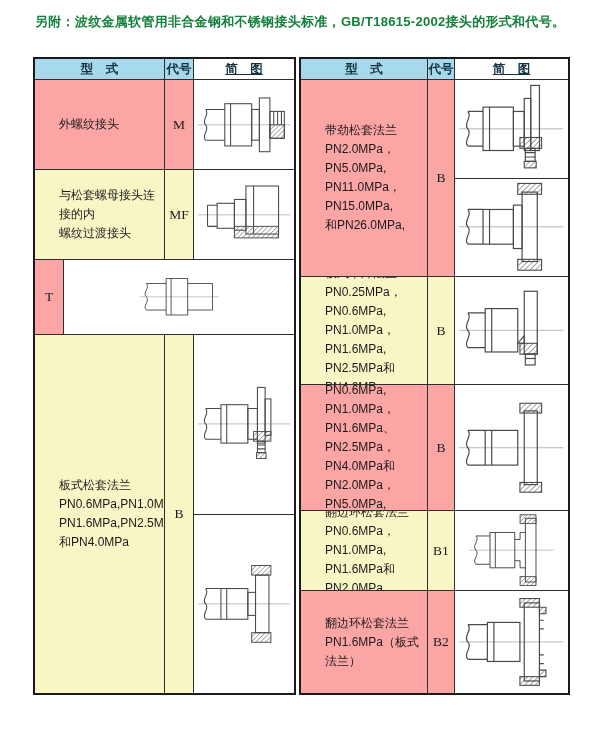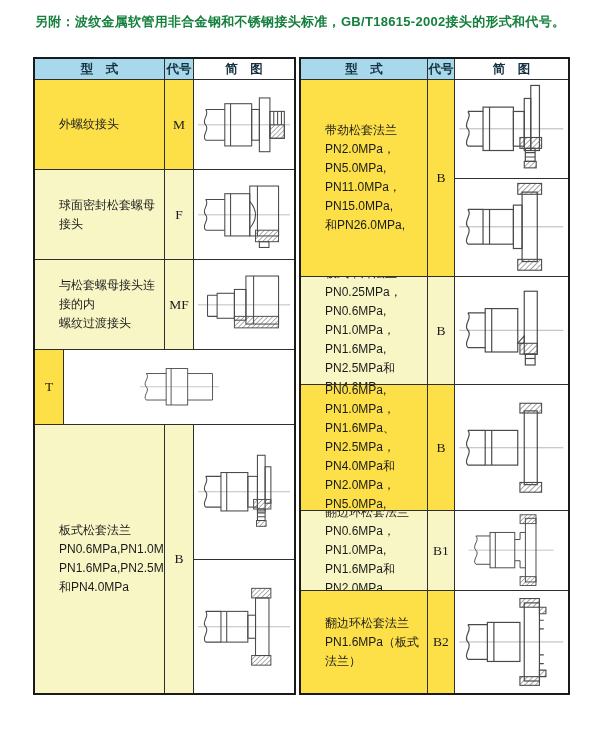--- a/index.html
+++ b/index.html
@@ -6,21 +6,21 @@
   body{
     width:600px;height:740px;position:relative;background:#ffffff;
     font-family:"Liberation Sans","DejaVu Sans",sans-serif;color:#1a1a1a;
     --bd:#2e2e2e; --header-bg:#a7d8ec; --hl-bg:#f9f6c6;
   }
   .title{
     position:absolute;left:35px;top:13px;width:540px;
     font-size:13px;font-weight:600;letter-spacing:.3px;color:#15803d;
   }
   .ftable{
-    position:absolute;top:57px;height:638px;background:#fde047;
+    position:absolute;top:57px;height:638px;background:#fca5a5;
     border:2px solid #1a1a1a;box-sizing:border-box;
     display:flex;flex-direction:column;
   }
   #table-left{left:33px;width:263px;}
   #table-right{left:299px;width:271px;}
   .trow{display:flex;flex-direction:row;border-bottom:1px solid var(--bd);box-sizing:border-box;flex:0 0 auto;}
   .trow:last-child{border-bottom:none;flex:1 1 auto;}
   .cell{box-sizing:border-box;border-right:1px solid var(--bd);overflow:hidden;}
   .cell:last-child{border-right:none;}
   .thead{background:var(--header-bg);}
@@ -30,21 +30,21 @@
     font-size:12px;line-height:19px;white-space:pre-line;}
   .code{display:flex;align-items:center;justify-content:center;
     font-family:"Liberation Serif","DejaVu Serif",serif;font-size:13.5px;text-align:center;}
   .hl{background:var(--hl-bg);}
   #table-left .type{flex:0 0 130px;}
   #table-left .code{flex:0 0 29px;}
   #table-left .diag-cell{flex:1 1 auto;}
   #table-right .type{flex:0 0 127px;}
   #table-right .code{flex:0 0 27px;}
   #table-right .diag-cell{flex:1 1 auto;}
-  .diag-cell{display:flex;flex-direction:column;background:#fff;}
+  .diag-cell{display:flex;flex-direction:column;background:#fff;text-decoration:underline;}
   .diag-sub{flex:1 1 0;display:flex;align-items:center;justify-content:center;min-height:0;}
   .diag-sub + .diag-sub{border-top:1px solid var(--bd);}
   .diag-sub svg{width:96%;height:94%;}
   svg .ln{fill:none;stroke:#4a4a4a;stroke-width:1.1;}
   svg .cl{stroke:#909090;stroke-width:.6;}
   svg .hf{fill:url(#hh);stroke:#4a4a4a;stroke-width:1;}
 </style>
 </head>
 <body style="--header-bg: #a7d8ec; --hl-bg: #f9f6c6; --bd: #2e2e2e;">
 
@@ -72,39 +72,20 @@
           <svg viewBox="0 0 100 84" preserveAspectRatio="xMidYMid meet">
             <line class="cl" x1="2" y1="42" x2="98" y2="42"></line>
             <path class="ln" d="M10,26 h20 M10,58 h20 M10,26 c5,5 -5,11 0,16 c5,5 -5,11 0,16"></path>
             <rect class="ln" x="30" y="20" width="28" height="44"></rect>
             <line class="ln" x1="36" y1="20" x2="36" y2="64"></line>
             <rect class="ln" x="58" y="26" width="8" height="32"></rect>
             <rect class="ln" x="66" y="14" width="11" height="56"></rect>
             <rect class="ln" x="77" y="28" width="15" height="28"></rect>
             <path class="ln" d="M81,28 v14 M85,28 v14 M89,28 v14"></path>
             <rect class="hf" x="77" y="42" width="15" height="14"></rect>
-          </svg>
-        </div>
-      </div>
-  </div>
-  <div class="trow" style="height:90px">
-    <div class="cell type hl">球面密封松套螺母接头</div>
-    <div class="cell code hl">F</div>
-    <div class="cell diag-cell">
-        <div class="diag-sub">
-          <svg viewBox="0 0 100 84" preserveAspectRatio="xMidYMid meet">
-            <line class="cl" x1="2" y1="42" x2="98" y2="42"></line>
-            <path class="ln" d="M10,26 h20 M10,58 h20 M10,26 c5,5 -5,11 0,16 c5,5 -5,11 0,16"></path>
-            <rect class="ln" x="30" y="20" width="26" height="44"></rect>
-            <line class="ln" x1="36" y1="20" x2="36" y2="64"></line>
-            <rect class="ln" x="56" y="12" width="30" height="52"></rect>
-            <line class="ln" x1="64" y1="12" x2="64" y2="64"></line>
-            <path class="ln" d="M56,28 q12,14 0,28"></path>
-            <rect class="hf" x="62" y="58" width="24" height="12"></rect>
-            <rect class="ln" x="66" y="70" width="10" height="6"></rect>
           </svg>
         </div>
       </div>
   </div>
   <div class="trow" style="height:90px">
     <div class="cell type hl">与松套螺母接头连接的内
 螺纹过渡接头</div>
     <div class="cell code hl">MF</div>
     <div class="cell diag-cell">
         <div class="diag-sub">

